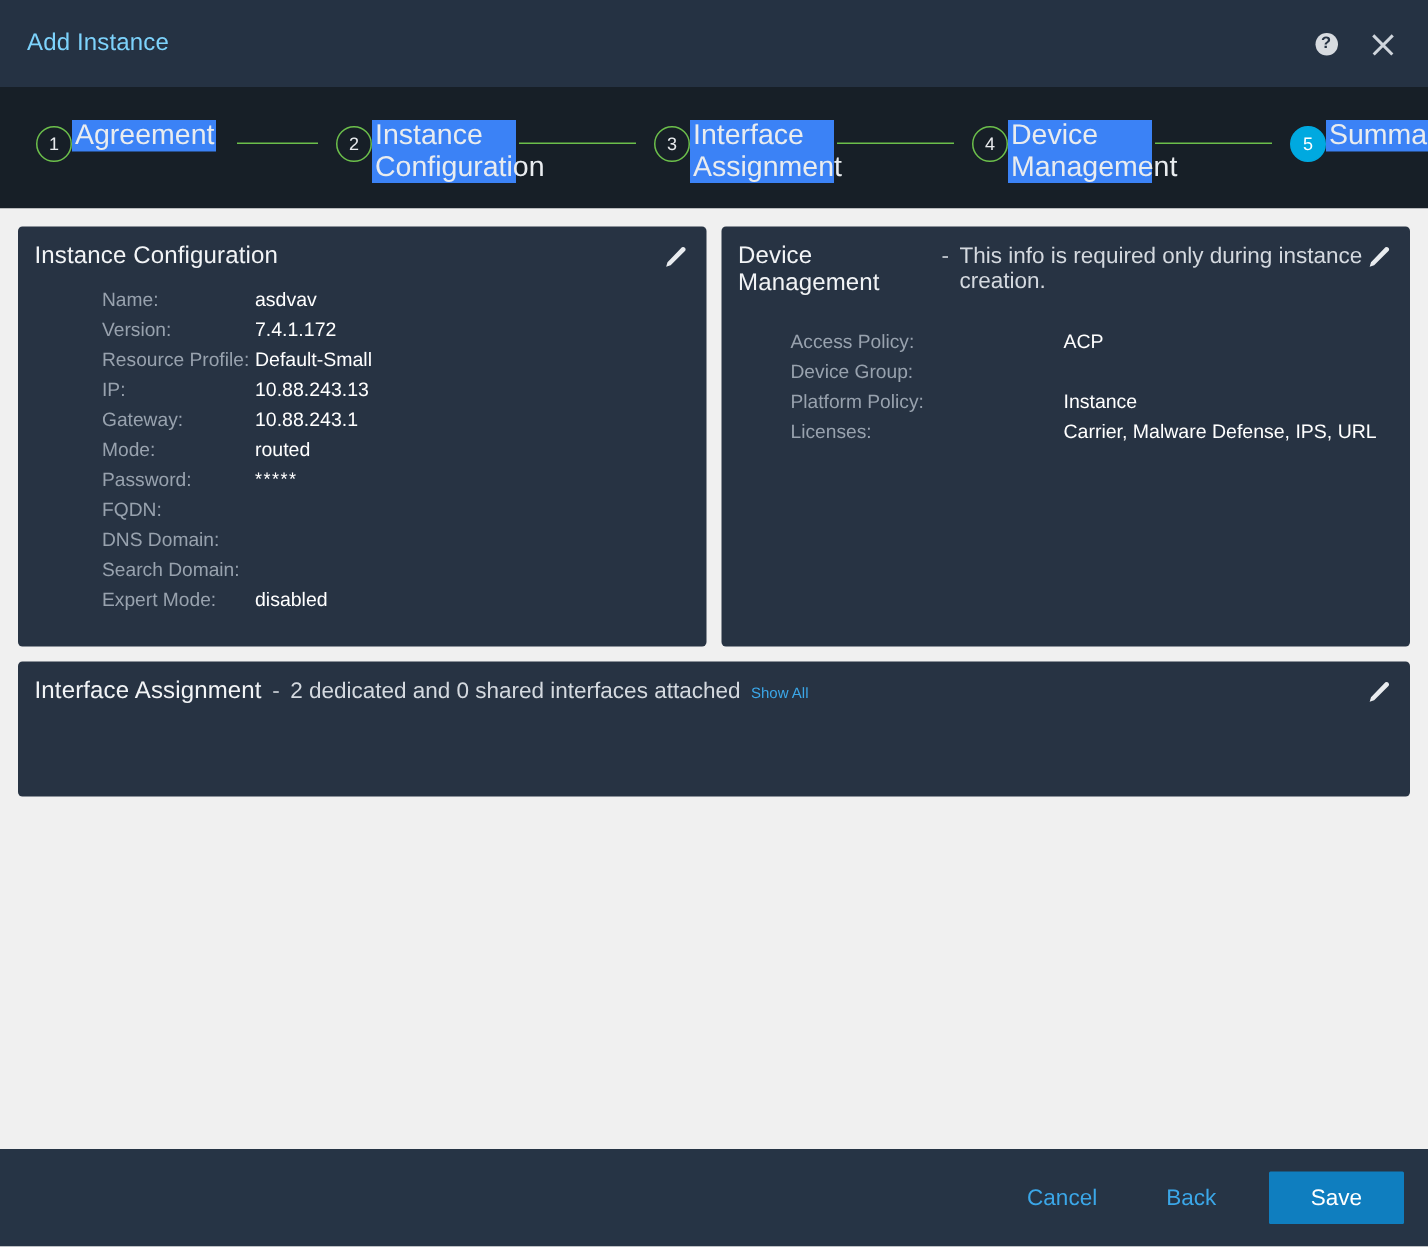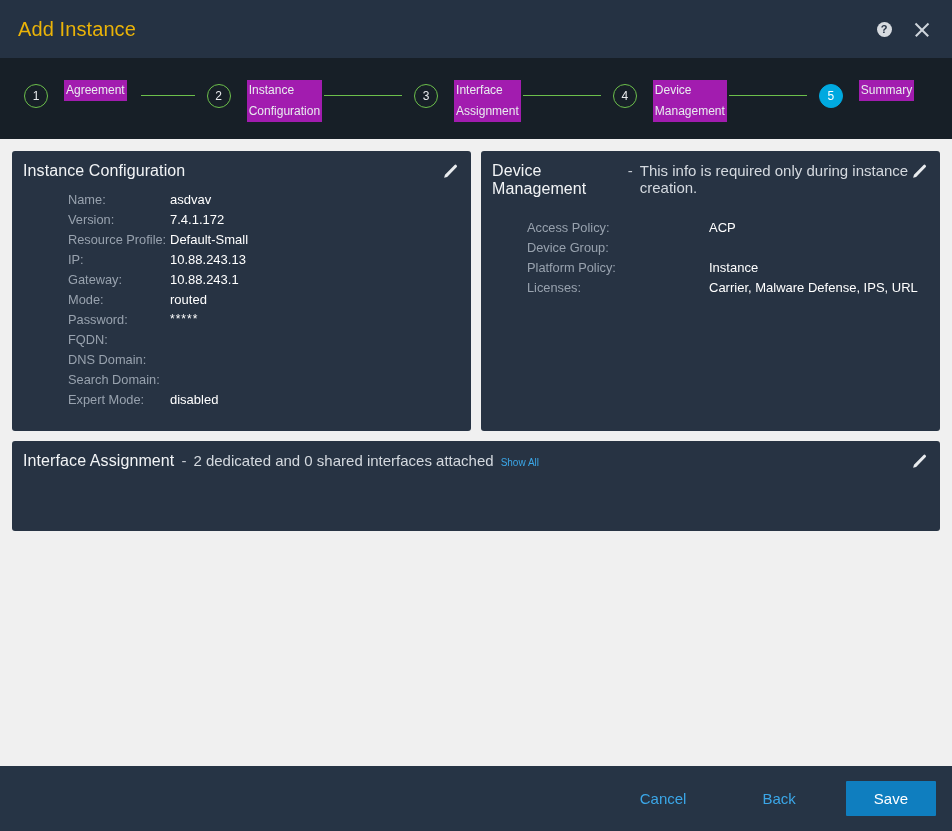--- a/index.html
+++ b/index.html
@@ -17,22 +17,22 @@
 
   
   .header {
     height: 58px;
     background: #253243;
     display: flex; align-items: center;
     padding: 0 18px 0 18px;
     flex: 0 0 auto;
   }
   .header-title {
-    color: #eab308;
-    font-size: 20px;
+    color: #7dd3fc;
+    font-size: 16px;
     font-weight: 400;
     letter-spacing: .1px;
   }
   .header-spacer { flex: 1 1 auto; }
   .header-actions { display: flex; align-items: center; gap: 14px; }
   .icon-btn {
     width: 24px; height: 24px;
     display: flex; align-items: center; justify-content: center;
     cursor: pointer;
   }
@@ -79,27 +79,27 @@
     background: transparent;
     flex: 0 0 auto;
     margin-top: 4px;
   }
   .step.active .step-circle {
     background: #00a9e0;
     border-color: #00a9e0;
     color: #ffffff;
   }
   .step-label {
-    margin-left: 16px;
+    margin-left: 0;
     color: #e9ecef;
-    font-size: 12px;
+    font-size: 19px;
     line-height: 21px;
     max-width: 96px;
     white-space: pre-line;
-    background: #a21caf;
+    background: #3b82f6;
     padding: 0 2px;
   }
   .connector {
     height: 1.4px;
     background: #6cbf4b;
     margin-top: 15px;
     flex: 0 0 auto;
   }
   .conn-1 { width: 54px; margin-left: 14px; margin-right: 12px; }
   .conn-2 { width: 78px; margin-left: 2px;  margin-right: 12px; }
@@ -161,21 +161,21 @@
   .dm-list { padding-top: 19px; }
   .pw { letter-spacing: 1px; font-size: 12px; }
 
   
   .footer {
     flex: 0 0 auto;
     height: 65px;
     background: #263445;
     display: flex; align-items: center; justify-content: flex-end;
     padding-right: 16px;
-    gap: 16px;
+    gap: 1px;
   }
   .link-btn {
     color: #3ba7e8;
     font-size: 15px;
     background: none; border: none;
     padding: 8px 18px;
     cursor: pointer;
     font-family: inherit;
   }
   .primary-btn {

